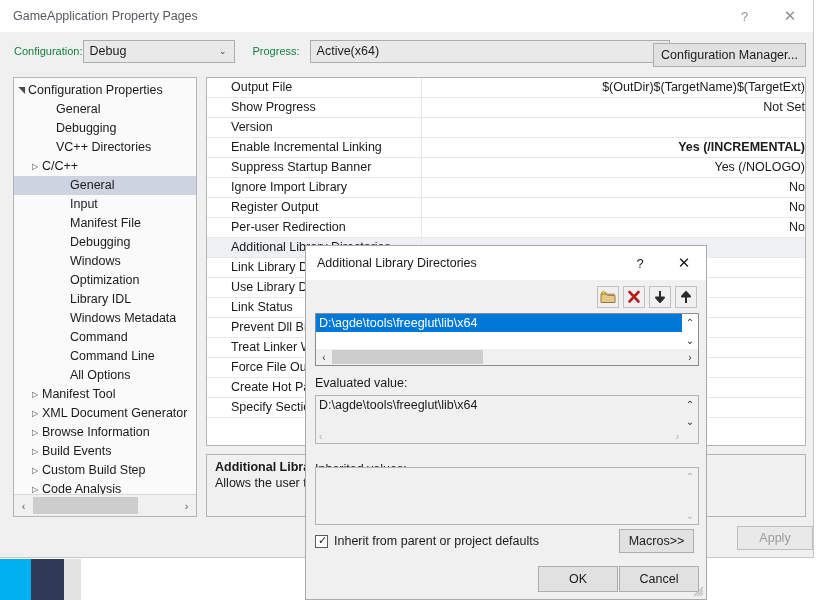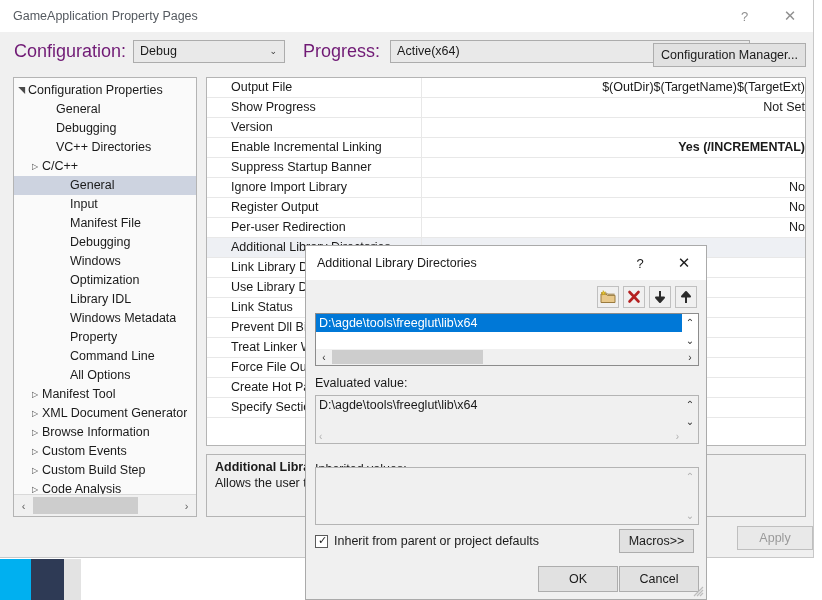--- a/index.html
+++ b/index.html
@@ -52,35 +52,35 @@
     user-select: none;
   }
   .tb-btn.close { font-size: 15px; width: 46px; }
 
   
   .config-bar {
     position: absolute; left: 0; top: 32px; right: 0; height: 38px;
     background: #f0f0f0;
     display: flex; align-items: center;
   }
-  .cfg-label { margin-left: 14px; font-size: 18px; color: #701a75; }
+  .cfg-label { margin-left: 14px; font-size: 11px; color: #15803d; }
   .combo {
     position: relative; height: 23px;
     background: #e9e9e9;
     border: 1px solid #acacac;
     box-sizing: border-box;
     display: flex; align-items: center;
     padding-left: 6px;
     font-size: 12.5px; color: #1a1a1a;
   }
   .combo .chev {
     position: absolute; right: 7px; top: 50%; transform: translateY(-55%);
     color: #3a3a3a; font-size: 9px;
   }
-  #combo-config { width: 152px; margin-left: 7px; }
+  #combo-config { width: 152px; margin-left: 0; }
   #combo-platform { width: 360px; margin-left: 10px; }
   .cfg-label.platform { margin-left: 18px; }
   .btn {
     background: #e1e1e1;
     border: 1px solid #adadad;
     box-sizing: border-box;
     font-family: "Liberation Sans", sans-serif;
     font-size: 12.5px; color: #1a1a1a;
     display: flex; align-items: center; justify-content: center;
     user-select: none;
@@ -399,21 +399,21 @@
           <span class="tree-label">Library IDL</span>
         </div>
         <div class="tree-row">
           <span style="flex: 0 0 42px;"></span>
           <span class="tree-arrow none">&nbsp;</span>
           <span class="tree-label">Windows Metadata</span>
         </div>
         <div class="tree-row">
           <span style="flex: 0 0 42px;"></span>
           <span class="tree-arrow none">&nbsp;</span>
-          <span class="tree-label">Property</span>
+          <span class="tree-label">Command</span>
         </div>
         <div class="tree-row">
           <span style="flex: 0 0 42px;"></span>
           <span class="tree-arrow none">&nbsp;</span>
           <span class="tree-label">Command Line</span>
         </div>
         <div class="tree-row">
           <span style="flex: 0 0 42px;"></span>
           <span class="tree-arrow none">&nbsp;</span>
           <span class="tree-label">All Options</span>
@@ -429,21 +429,21 @@
           <span class="tree-label">XML Document Generator</span>
         </div>
         <div class="tree-row">
           <span style="flex: 0 0 14px;"></span>
           <span class="tree-arrow">▷</span>
           <span class="tree-label">Browse Information</span>
         </div>
         <div class="tree-row">
           <span style="flex: 0 0 14px;"></span>
           <span class="tree-arrow">▷</span>
-          <span class="tree-label">Custom Events</span>
+          <span class="tree-label">Build Events</span>
         </div>
         <div class="tree-row">
           <span style="flex: 0 0 14px;"></span>
           <span class="tree-arrow">▷</span>
           <span class="tree-label">Custom Build Step</span>
         </div>
         <div class="tree-row">
           <span style="flex: 0 0 14px;"></span>
           <span class="tree-arrow">▷</span>
           <span class="tree-label">Code Analysis</span>
@@ -471,20 +471,21 @@
         <div class="prop-row">
           <div class="prop-name">Version</div>
           <div class="prop-value"></div>
         </div>
         <div class="prop-row">
           <div class="prop-name">Enable Incremental Linking</div>
           <div class="prop-value bold">Yes (/INCREMENTAL)</div>
         </div>
         <div class="prop-row">
           <div class="prop-name">Suppress Startup Banner</div>
+          <div class="prop-value">Yes (/NOLOGO)</div>
         </div>
         <div class="prop-row">
           <div class="prop-name">Ignore Import Library</div>
           <div class="prop-value">No</div>
         </div>
         <div class="prop-row">
           <div class="prop-name">Register Output</div>
           <div class="prop-value">No</div>
         </div>
         <div class="prop-row">

